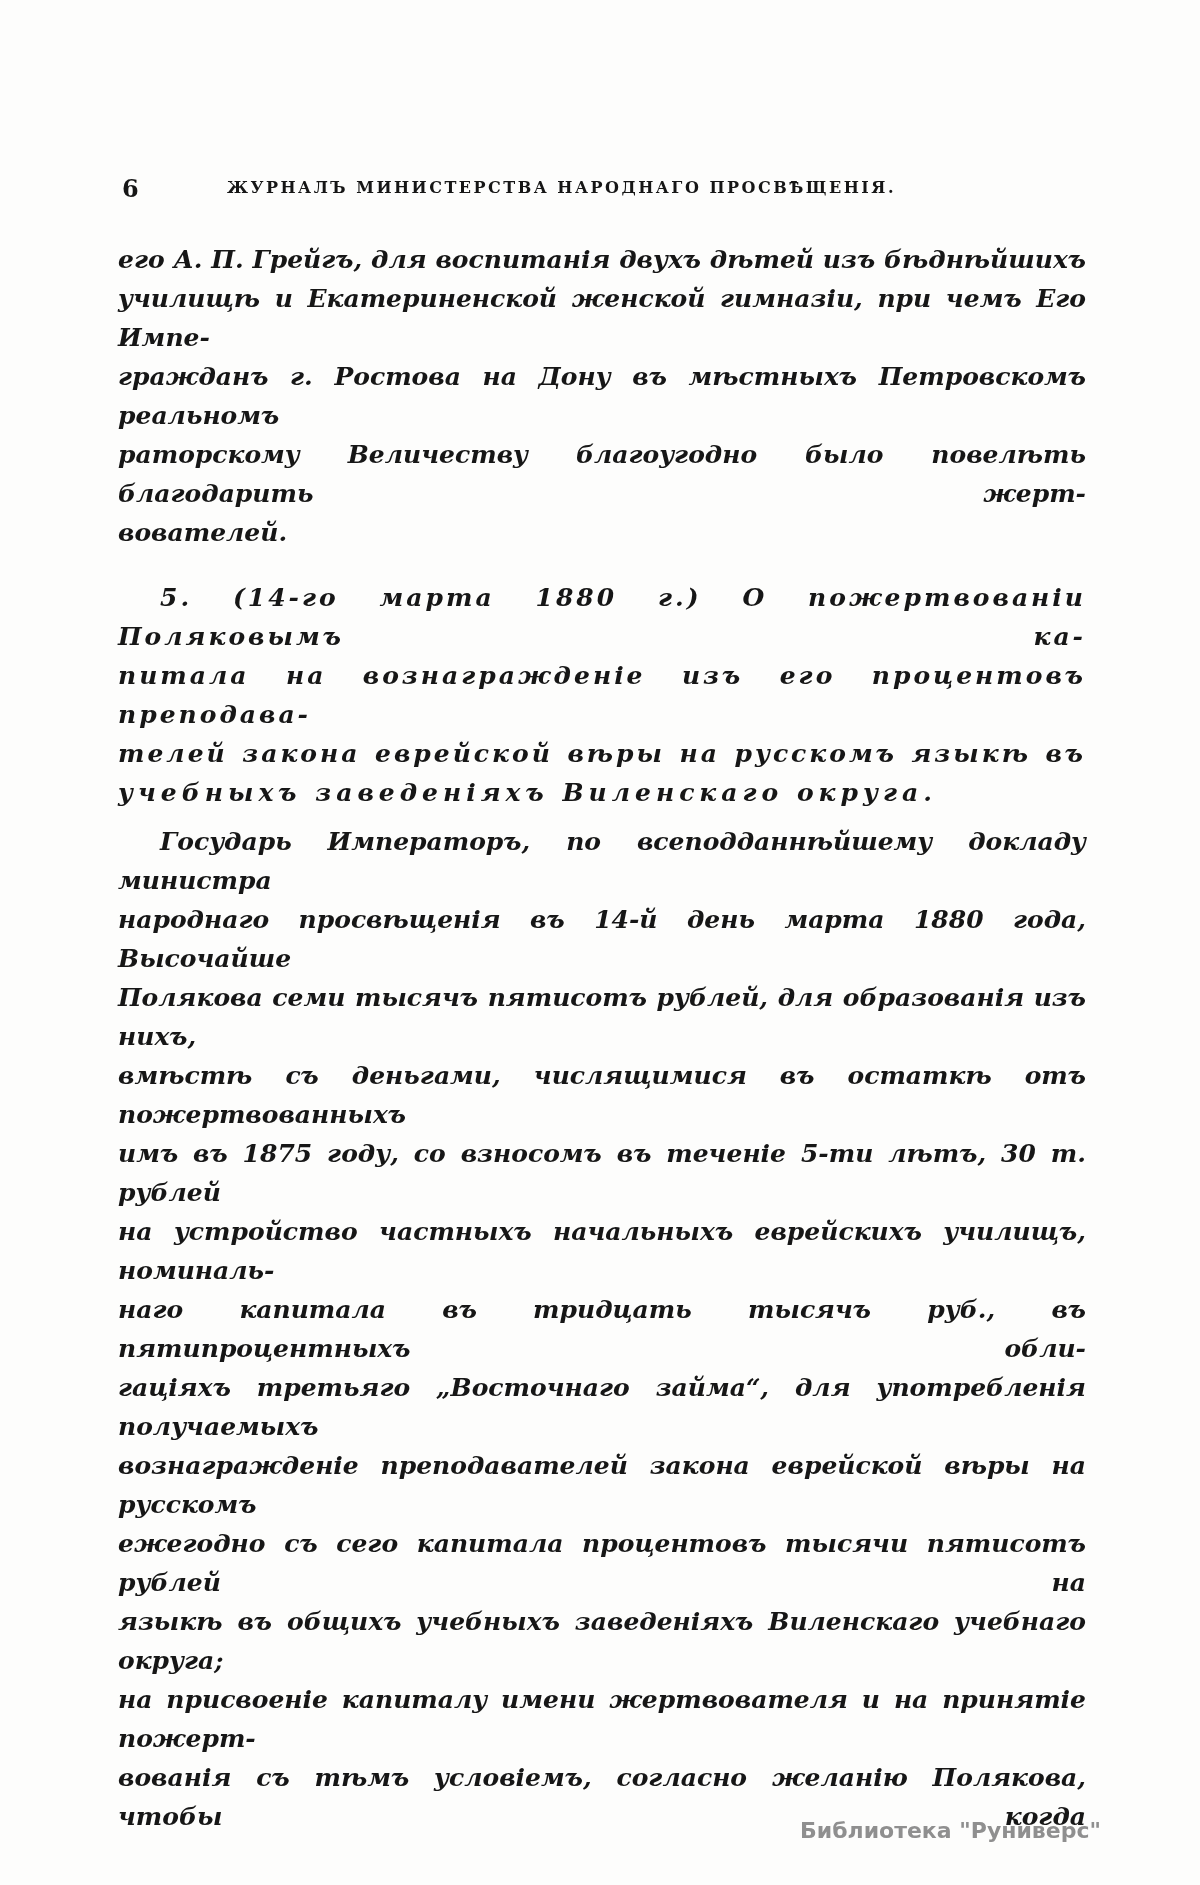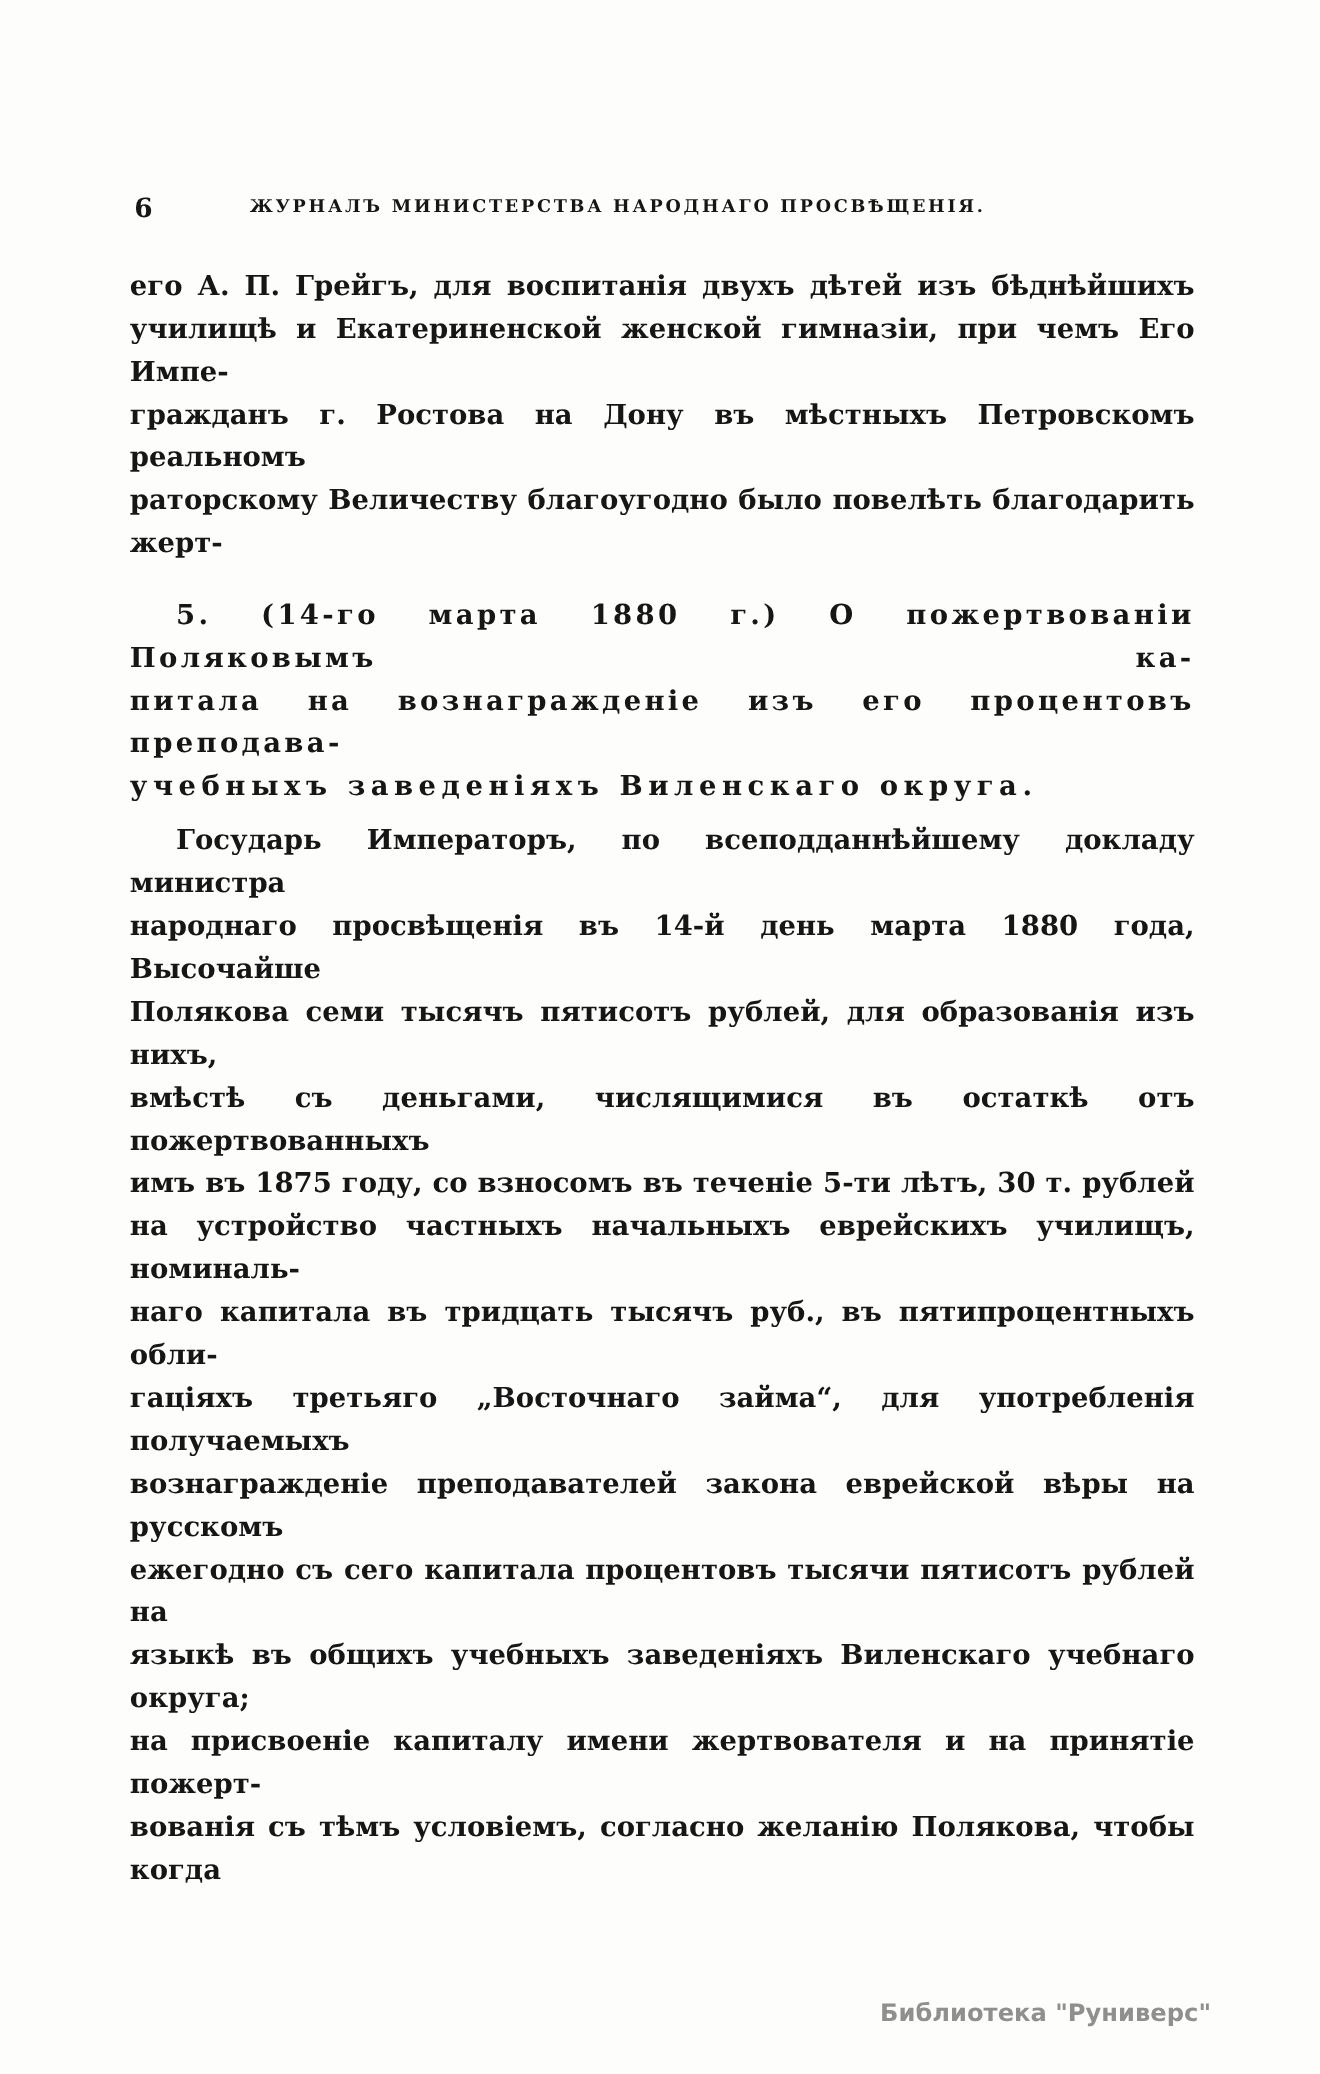--- a/index.html
+++ b/index.html
@@ -45,20 +45,21 @@
     right: 190px;
     top: 4px;
     text-align: right;
     font-size: 16px;
     letter-spacing: 2.5px;
     white-space: nowrap;
   }
   .para {
     font-size: 25px;
     line-height: 39px;
+    font-style: italic;
   }
   .para .line {
     text-align: justify;
     text-align-last: justify;
   }
   .para .line.last {
     text-align-last: left;
   }
   .para.indent .line:first-child {
     text-indent: 42px;
@@ -90,24 +91,26 @@
     <div class="header-row">
       <span class="page-number">6</span>
       <span class="header-title">ЖУРНАЛЪ МИНИСТЕРСТВА НАРОДНАГО ПРОСВѢЩЕНІЯ.</span>
     </div>
     <div>
         <div class="para">
           <div class="line">его А. П. Грейгъ, для воспитанія двухъ дѣтей изъ бѣднѣйшихъ</div>
           <div class="line">училищѣ и Екатериненской женской гимназіи, при чемъ Его Импе-</div>
           <div class="line">гражданъ г. Ростова на Дону въ мѣстныхъ Петровскомъ реальномъ</div>
           <div class="line">раторскому Величеству благоугодно было повелѣть благодарить жерт-</div>
+          <div class="line last">вователей.</div>
         </div>
         <div class="para indent heading">
           <div class="line">5. (14-го марта 1880 г.) О пожертвованіи Поляковымъ ка-</div>
           <div class="line">питала на вознагражденіе изъ его процентовъ преподава-</div>
+          <div class="line">телей закона еврейской вѣры на русскомъ языкѣ въ</div>
           <div class="line last">учебныхъ заведеніяхъ Виленскаго округа.</div>
         </div>
         <div class="para indent">
           <div class="line">Государь Императоръ, по всеподданнѣйшему докладу министра</div>
           <div class="line">народнаго просвѣщенія въ 14-й день марта 1880 года, Высочайше</div>
           <div class="line">Полякова семи тысячъ пятисотъ рублей, для образованія изъ нихъ,</div>
           <div class="line">вмѣстѣ съ деньгами, числящимися въ остаткѣ отъ пожертвованныхъ</div>
           <div class="line">имъ въ 1875 году, со взносомъ въ теченіе 5-ти лѣтъ, 30 т. рублей</div>
           <div class="line">на устройство частныхъ начальныхъ еврейскихъ училищъ, номиналь-</div>
           <div class="line">наго капитала въ тридцать тысячъ руб., въ пятипроцентныхъ обли-</div>

